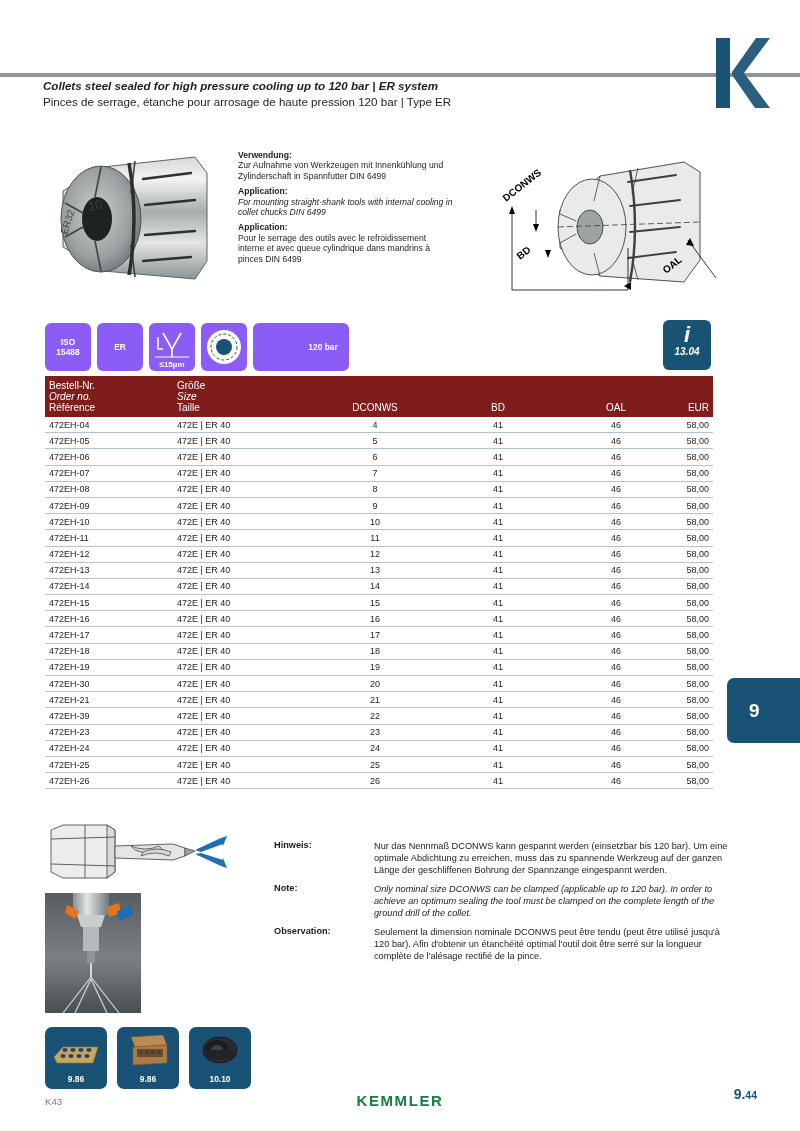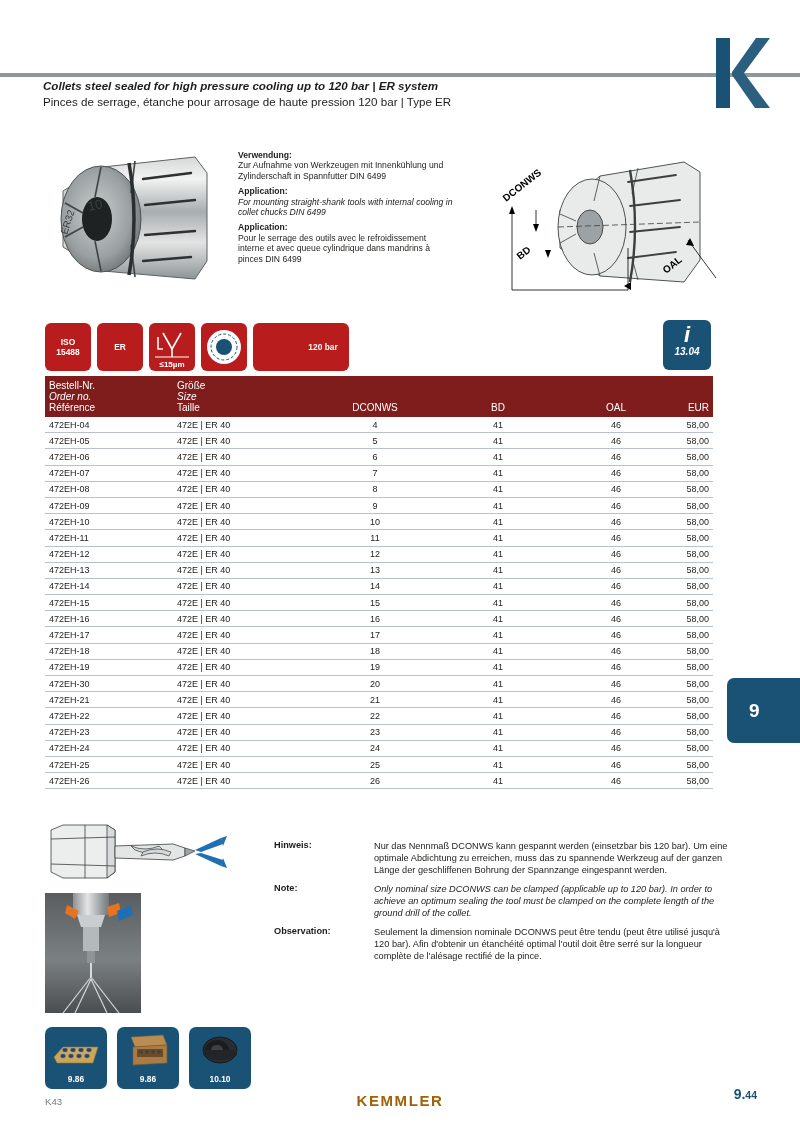--- a/index.html
+++ b/index.html
@@ -39,21 +39,21 @@
   .appblock .lbl{font-weight:bold;display:block;}
   .appblock .it{font-style:italic;}
   .appblock p{margin:0 0 5px 0;}
 
   
   .drawing{position:absolute;left:488px;top:148px;width:280px;height:160px;}
 
   
   .badges{position:absolute;left:45px;top:323px;height:48px;}
   .badge{
-    position:absolute;top:0;height:48px;background:#b91c1c;border-radius:6px;
+    position:absolute;top:0;height:48px;background:#8b5cf6;border-radius:6px;
     color:#fff;display:flex;align-items:center;justify-content:center;
     font-size:8.4px;font-weight:bold;text-align:center;line-height:10px;
   }
   .badge-iso{left:0;width:46px;}
   .badge-er{left:52px;width:46px;}
   .badge-rough{left:104px;width:46px;}
   .badge-conc{left:156px;width:46px;}
   .badge-bar{left:208px;width:52px;padding-left:44px;}
   .badge-info{
     position:absolute;left:663px;top:320px;width:48px;height:50px;background:#1a5276;
@@ -107,21 +107,21 @@
   .acc{position:absolute;top:1027px;width:62px;height:62px;background:#1a5276;border-radius:7px;}
   .acc1{left:45px;}
   .acc2{left:117px;}
   .acc3{left:189px;}
   .acc .thumb{position:absolute;left:6px;top:4px;width:50px;height:38px;border-radius:2px;overflow:hidden;}
   .acc .cap{position:absolute;left:0;right:0;bottom:5px;text-align:center;color:#fff;font-size:8.4px;font-weight:bold;}
 
   
   .ft-left{position:absolute;left:45px;top:1096px;font-size:9.6px;color:#6f7b80;}
   .ft-mid{position:absolute;left:0;right:0;top:1092px;text-align:center;
-    font-size:15px;font-weight:bold;color:#a16207;letter-spacing:1.6px;}
+    font-size:15px;font-weight:bold;color:#15803d;letter-spacing:1.6px;}
   .ft-right{position:absolute;right:43px;top:1086px;font-size:14px;font-weight:bold;color:#1a5276;}
   .ft-right .sm{font-size:10.5px;margin-top:47px;}
 </style>
 </head>
 <body>
 
 <div class="page">
 
   <div class="hdr-rule"></div>
   <div class="hdr-sub1">Collets steel sealed for high pressure cooling up to 120 bar | ER system</div>
@@ -421,21 +421,21 @@
         </tr>
         <tr>
           <td class="col-a">472EH-21</td>
           <td class="col-b">472E | ER 40</td>
           <td class="col-c td-num">21</td>
           <td class="col-d td-num">41</td>
           <td class="col-e td-num">46</td>
           <td class="td-eur">58,00</td>
         </tr>
         <tr>
-          <td class="col-a">472EH-22</td>
+          <td class="col-a">472EH-39</td>
           <td class="col-b">472E | ER 40</td>
           <td class="col-c td-num">22</td>
           <td class="col-d td-num">41</td>
           <td class="col-e td-num">46</td>
           <td class="td-eur">58,00</td>
         </tr>
         <tr>
           <td class="col-a">472EH-23</td>
           <td class="col-b">472E | ER 40</td>
           <td class="col-c td-num">23</td>

